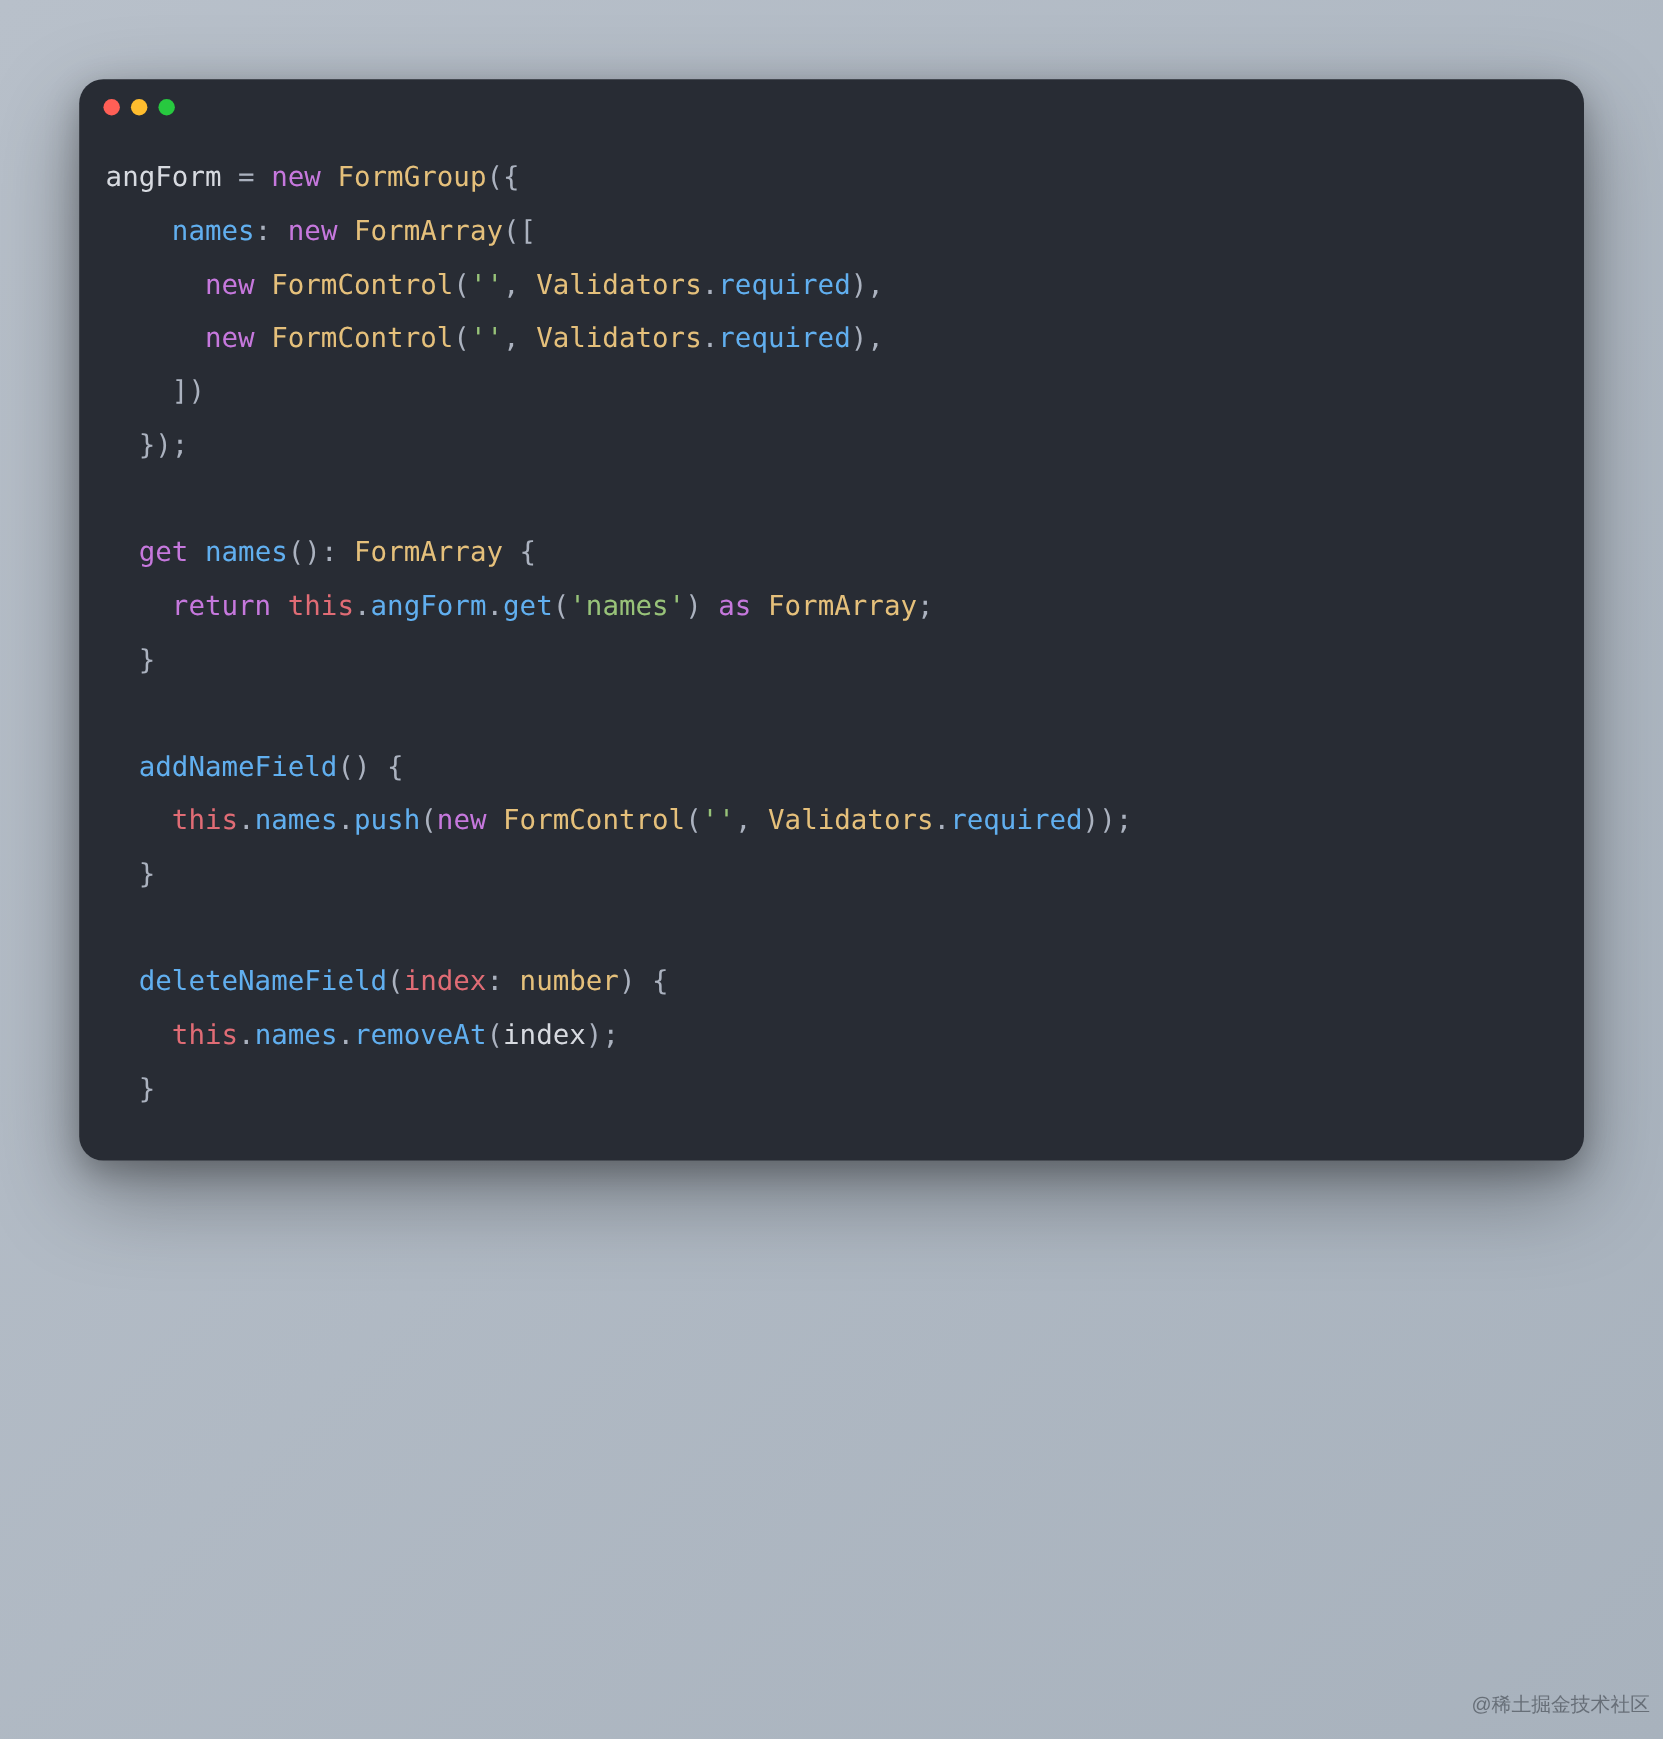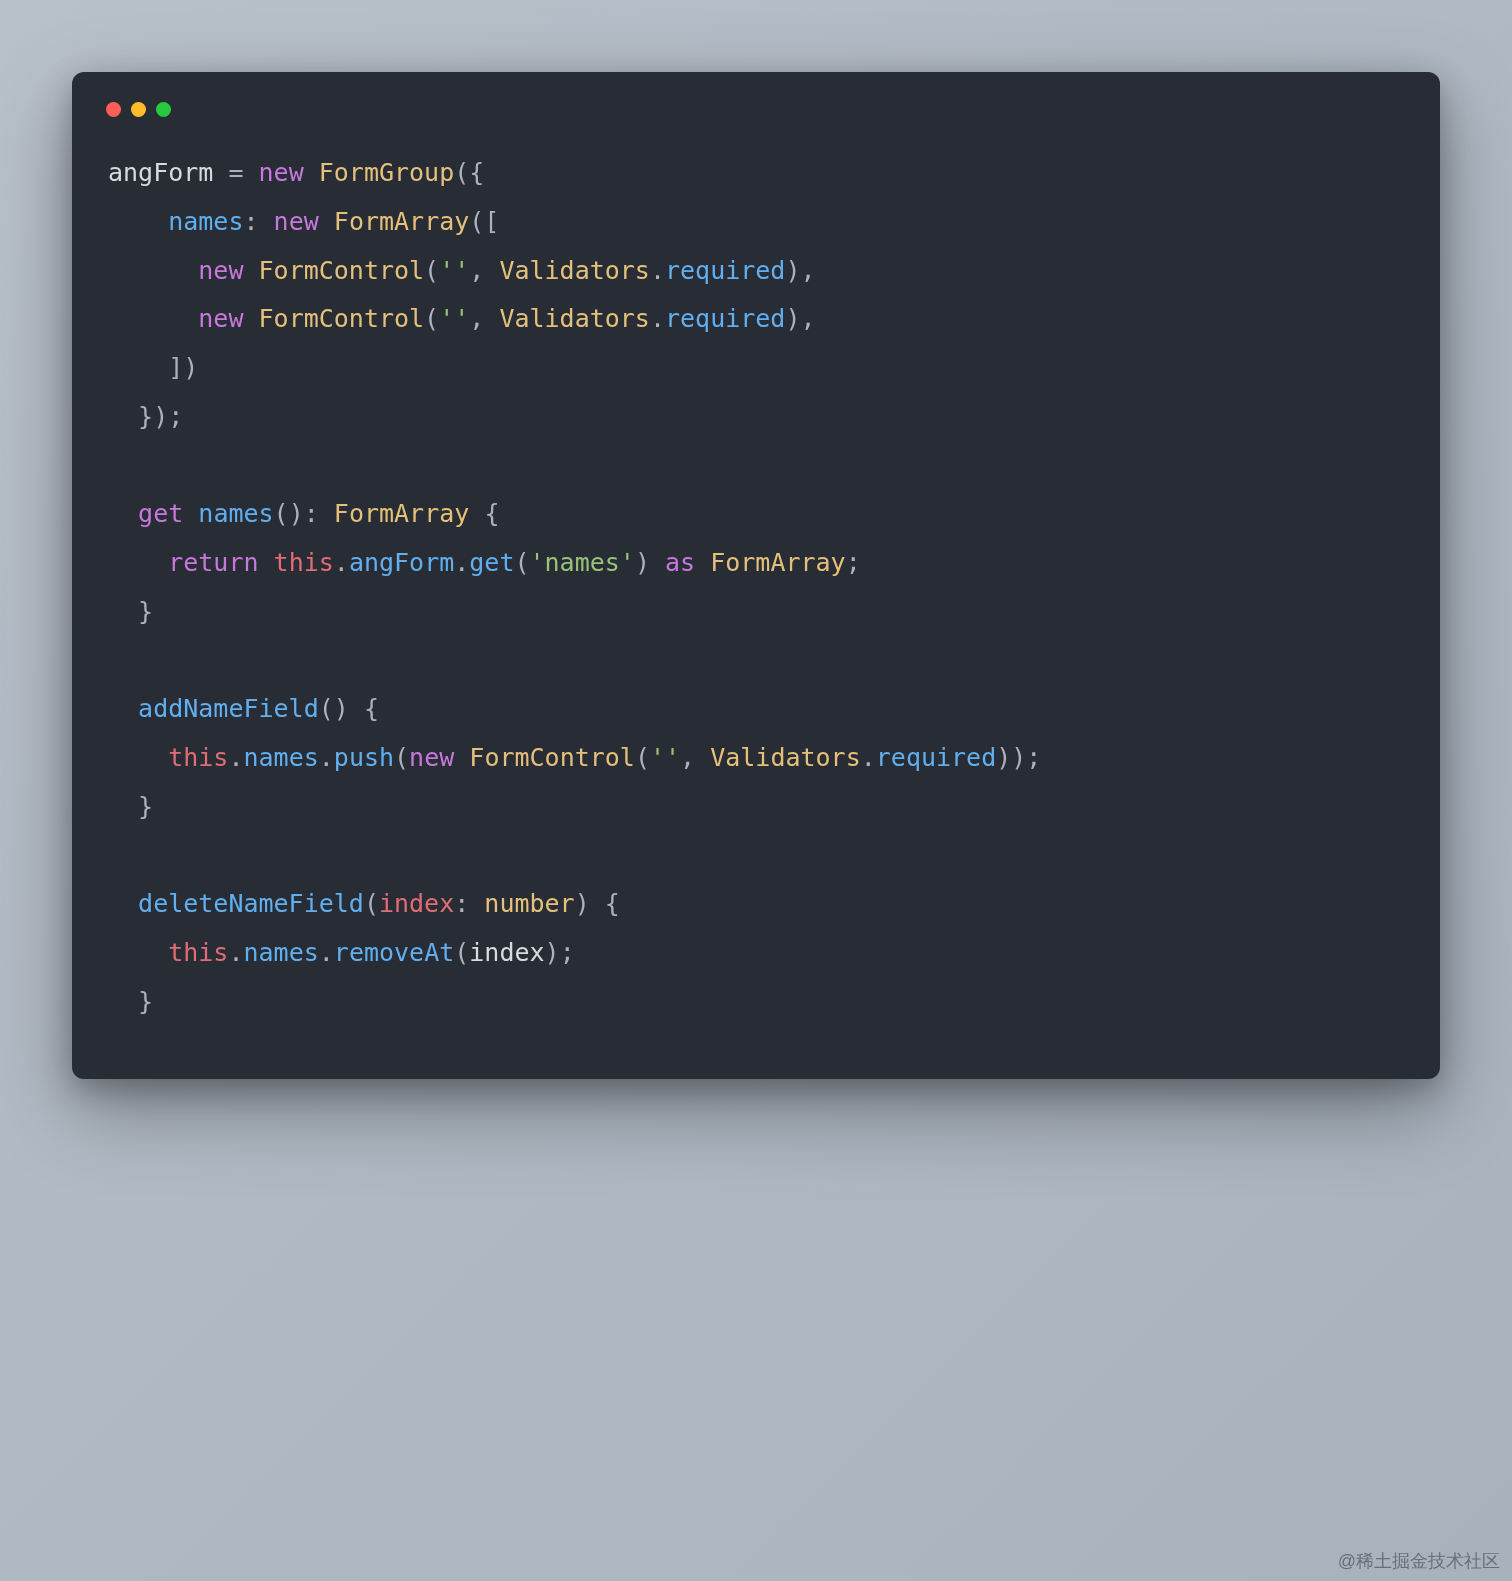--- a/index.html
+++ b/index.html
@@ -5,23 +5,23 @@
   * { margin: 0; padding: 0; box-sizing: border-box; }
   body {
     background: linear-gradient(135deg, #b8c0ca 0%, #a8b2bd 100%);
     min-height: 100vh;
     padding: 72px;
     font-family: ui-monospace, "SF Mono", Menlo, Monaco, Consolas, monospace;
     position: relative;
   }
   .window {
     background: #282c34;
-    border-radius: 12px;
+    border-radius: 22px;
     box-shadow: 0 30px 80px rgba(0,0,0,0.35), 0 10px 30px rgba(0,0,0,0.25);
-    padding: 12px;
+    padding: 0;
     overflow: hidden;
   }
   .titlebar {
     display: flex;
     gap: 10px;
     padding: 18px 22px 2px 22px;
   }
   .dot {
     width: 15px; height: 15px; border-radius: 50%;
   }
@@ -43,21 +43,21 @@
   .tok-punct   { color: #abb2bf; }
   .tok-prop    { color: #61afef; }
   .tok-string  { color: #98c379; }
   .tok-member  { color: #61afef; }
   .tok-this    { color: #e06c75; }
   .tok-func    { color: #61afef; }
   .tok-param   { color: #e06c75; }
   .watermark {
     position: absolute;
     right: 12px;
-    bottom: 8px;
+    bottom: 20px;
     color: rgba(50,55,62,0.55);
     font-family: sans-serif;
     font-size: 18px;
   }
 </style>
 </head>
 <body>
 
 <div class="window">
   <div class="titlebar">

